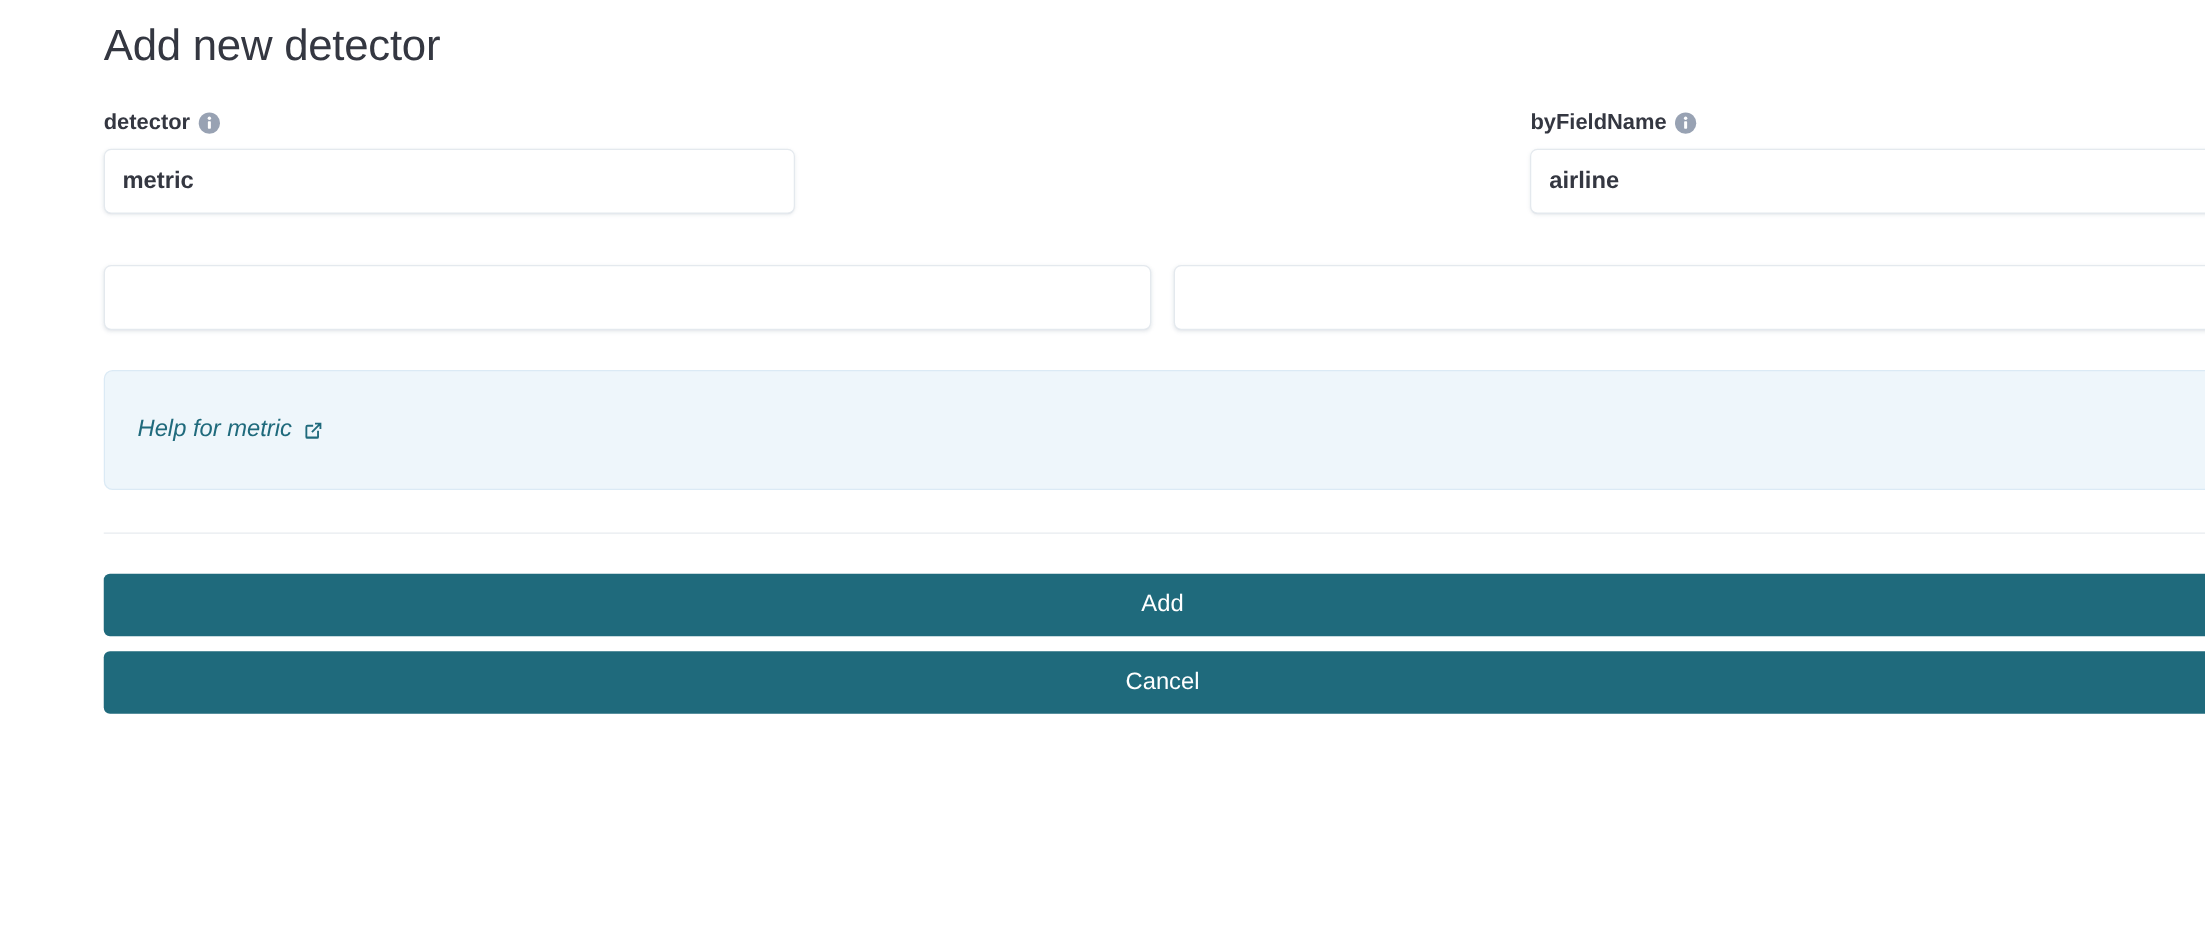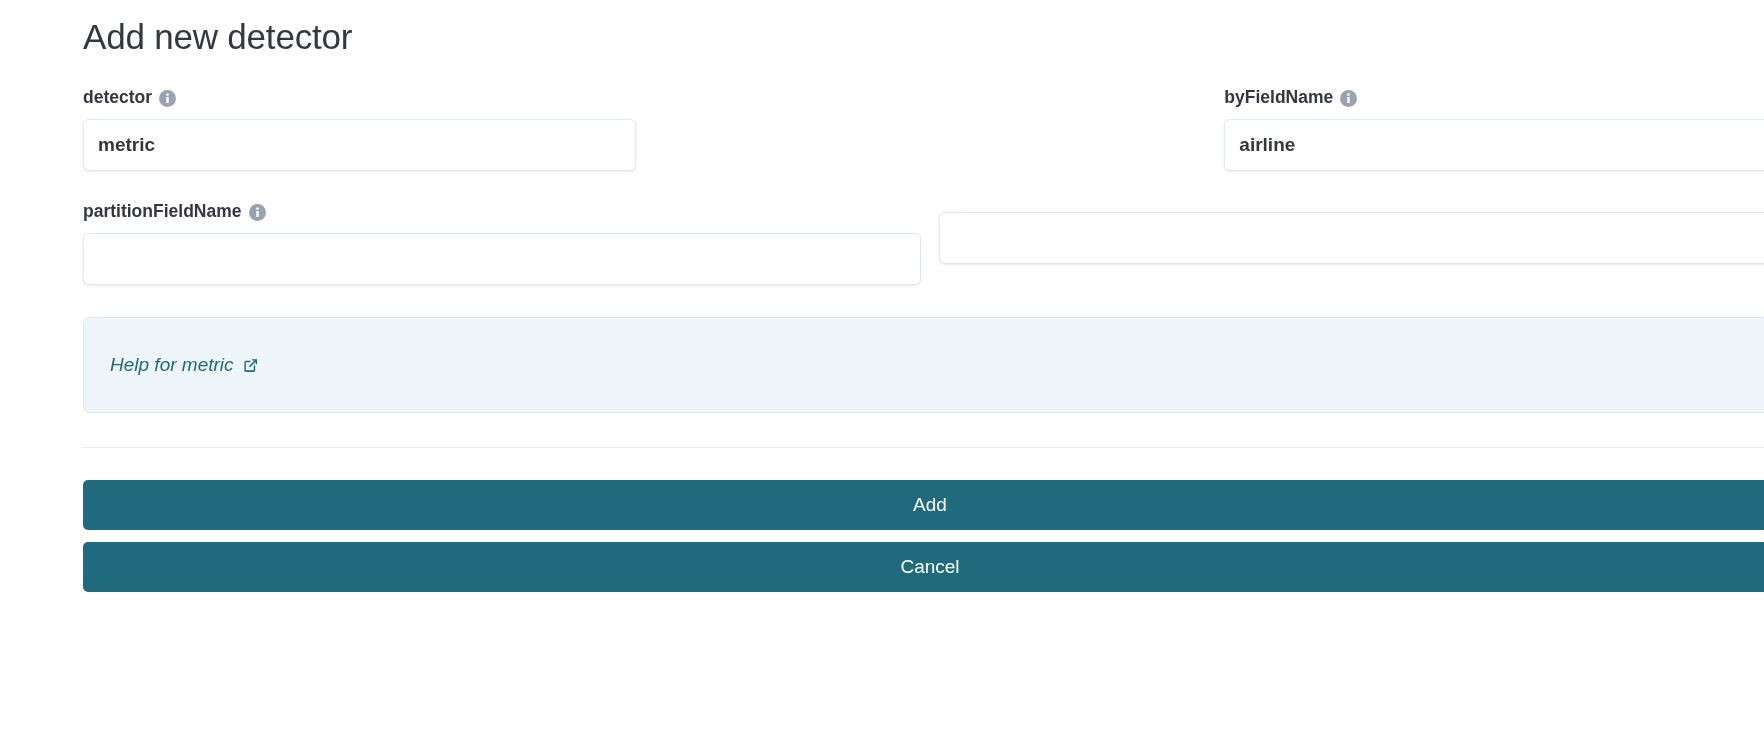--- a/index.html
+++ b/index.html
@@ -184,29 +184,20 @@
         <span>airline</span>
       </div>
     </div>
 
   </div>
 
   <div class="grid-row">
 
 
     <div class="grid-col">
-      <div class="field-label">
-        <span>partitionFieldName</span>
-        <span class="info-icon">
-          <svg width="17" height="17" viewBox="0 0 17 17" aria-hidden="true">
-            <circle cx="8.5" cy="4.6" r="1.35" fill="#ffffff"></circle>
-            <rect x="7.3" y="7.0" width="2.4" height="6.0" rx="0.6" fill="#ffffff"></rect>
-          </svg>
-        </span>
-      </div>
       <div class="input-box">
         <span></span>
       </div>
     </div>
 
     <div class="grid-col">
       <div class="input-box">
         <span></span>
       </div>
     </div>

